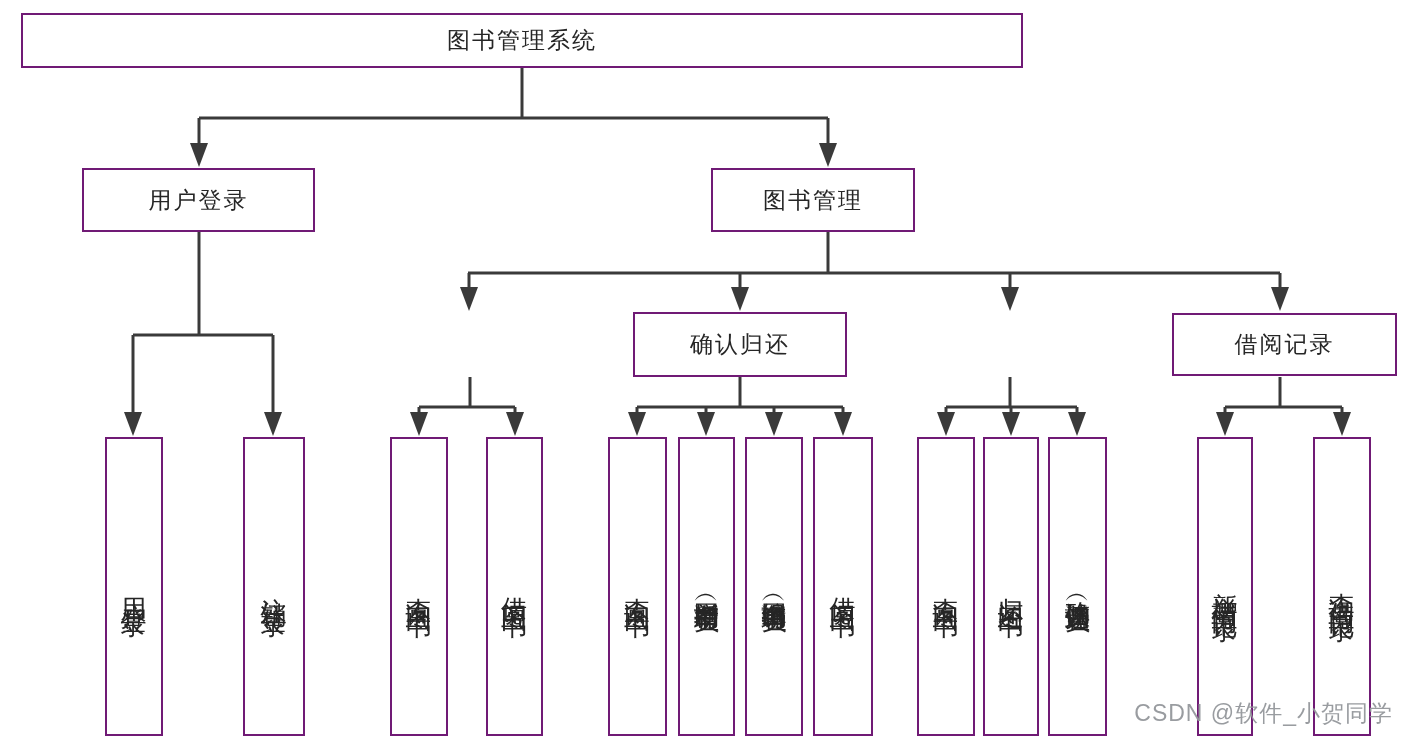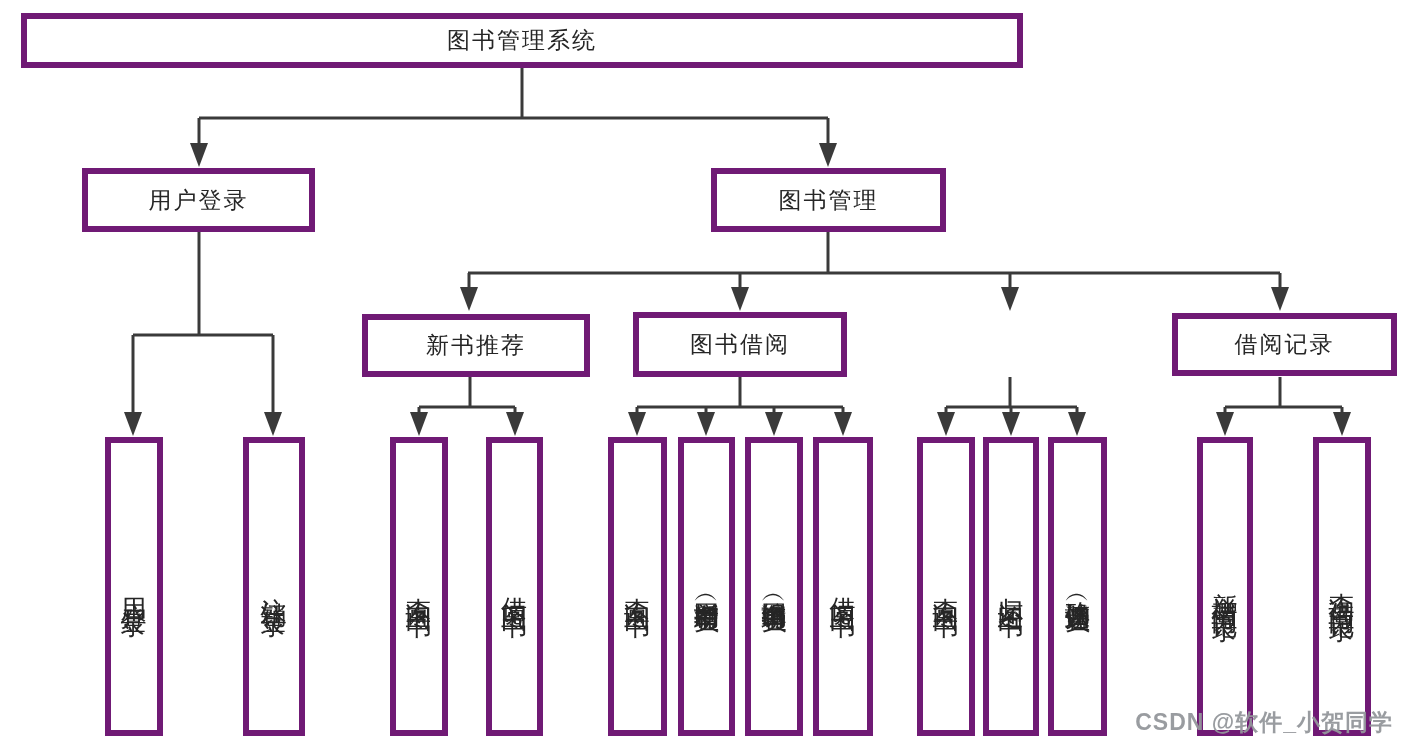--- a/index.html
+++ b/index.html
@@ -19,21 +19,21 @@
     position: absolute;
     left: 0;
     top: 0;
     width: 1405px;
     height: 747px;
     z-index: 1;
   }
   .node {
     position: absolute;
     box-sizing: border-box;
-    border: 6px solid #701a75;
+    border: 2px solid #701a75;
     background: #ffffff;
     display: flex;
     align-items: center;
     justify-content: center;
     color: #262626;
     z-index: 2;
   }
   .node.h {
     font-size: 23px;
     letter-spacing: 2px;
@@ -52,21 +52,21 @@
     white-space: nowrap;
   }
   .node.v.tight .vtext {
     font-size: 25px;
     letter-spacing: 1px;
   }
   
   .n-root   { left: 21px;   top: 13px;  width: 1002px; height: 55px; }
   
   .n-login  { left: 82px;   top: 168px; width: 233px;  height: 64px; }
-  .n-mgmt   { left: 711px;  top: 168px; width: 235px;  height: 64px; }
+  .n-mgmt   { left: 711px;  top: 168px; width: 204px;  height: 64px; }
   
   .n-new    { left: 362px;  top: 314px; width: 228px;  height: 63px; }
   .n-borrow { left: 633px;  top: 312px; width: 214px;  height: 65px; }
   .n-curr   { left: 903px;  top: 312px; width: 206px;  height: 65px; }
   .n-record { left: 1172px; top: 313px; width: 225px;  height: 63px; align-items: center; }
   
   .l-1  { left: 105px;  width: 58px; }
   .l-2  { left: 243px;  width: 62px; }
   .l-3  { left: 390px;  width: 58px; }
   .l-4  { left: 486px;  width: 57px; }
@@ -75,27 +75,26 @@
   .l-7  { left: 745px;  width: 58px; }
   .l-8  { left: 813px;  width: 60px; }
   .l-9  { left: 917px;  width: 58px; }
   .l-10 { left: 983px;  width: 56px; }
   .l-11 { left: 1048px; width: 59px; }
   .l-12 { left: 1197px; width: 56px; }
   .l-13 { left: 1313px; width: 58px; }
   .watermark {
     position: absolute;
     right: 12px;
-    bottom: 9px;
+    bottom: 18px;
     font-size: 23px;
     letter-spacing: 1px;
     color: rgba(148, 151, 155, 0.95);
     z-index: 3;
     white-space: nowrap;
-    font-weight: bold;
   }
 </style>
 </head>
 <body>
 
 <div class="stage">
 
   <svg class="connectors" viewBox="0 0 1405 747" xmlns="http://www.w3.org/2000/svg">
     <g stroke="#3a3a3a" stroke-width="3" fill="none">
 
@@ -169,25 +168,22 @@
     <span>图书管理系统</span>
   </div>
 
   <div class="node h n-login">
     <span>用户登录</span>
   </div>
   <div class="node h n-mgmt">
     <span>图书管理</span>
   </div>
 
-  <div class="node h n-new">
-    <span>新书推荐</span>
-  </div>
   <div class="node h n-borrow">
-    <span>图书借阅</span>
+    <span>确认归还</span>
   </div>
   <div class="node h n-record">
     <span>借阅记录</span>
   </div>
 
   <div class="node v l-1">
     <span class="vtext">用户登录</span>
   </div>
   <div class="node v l-2">
     <span class="vtext">注销登录</span>

